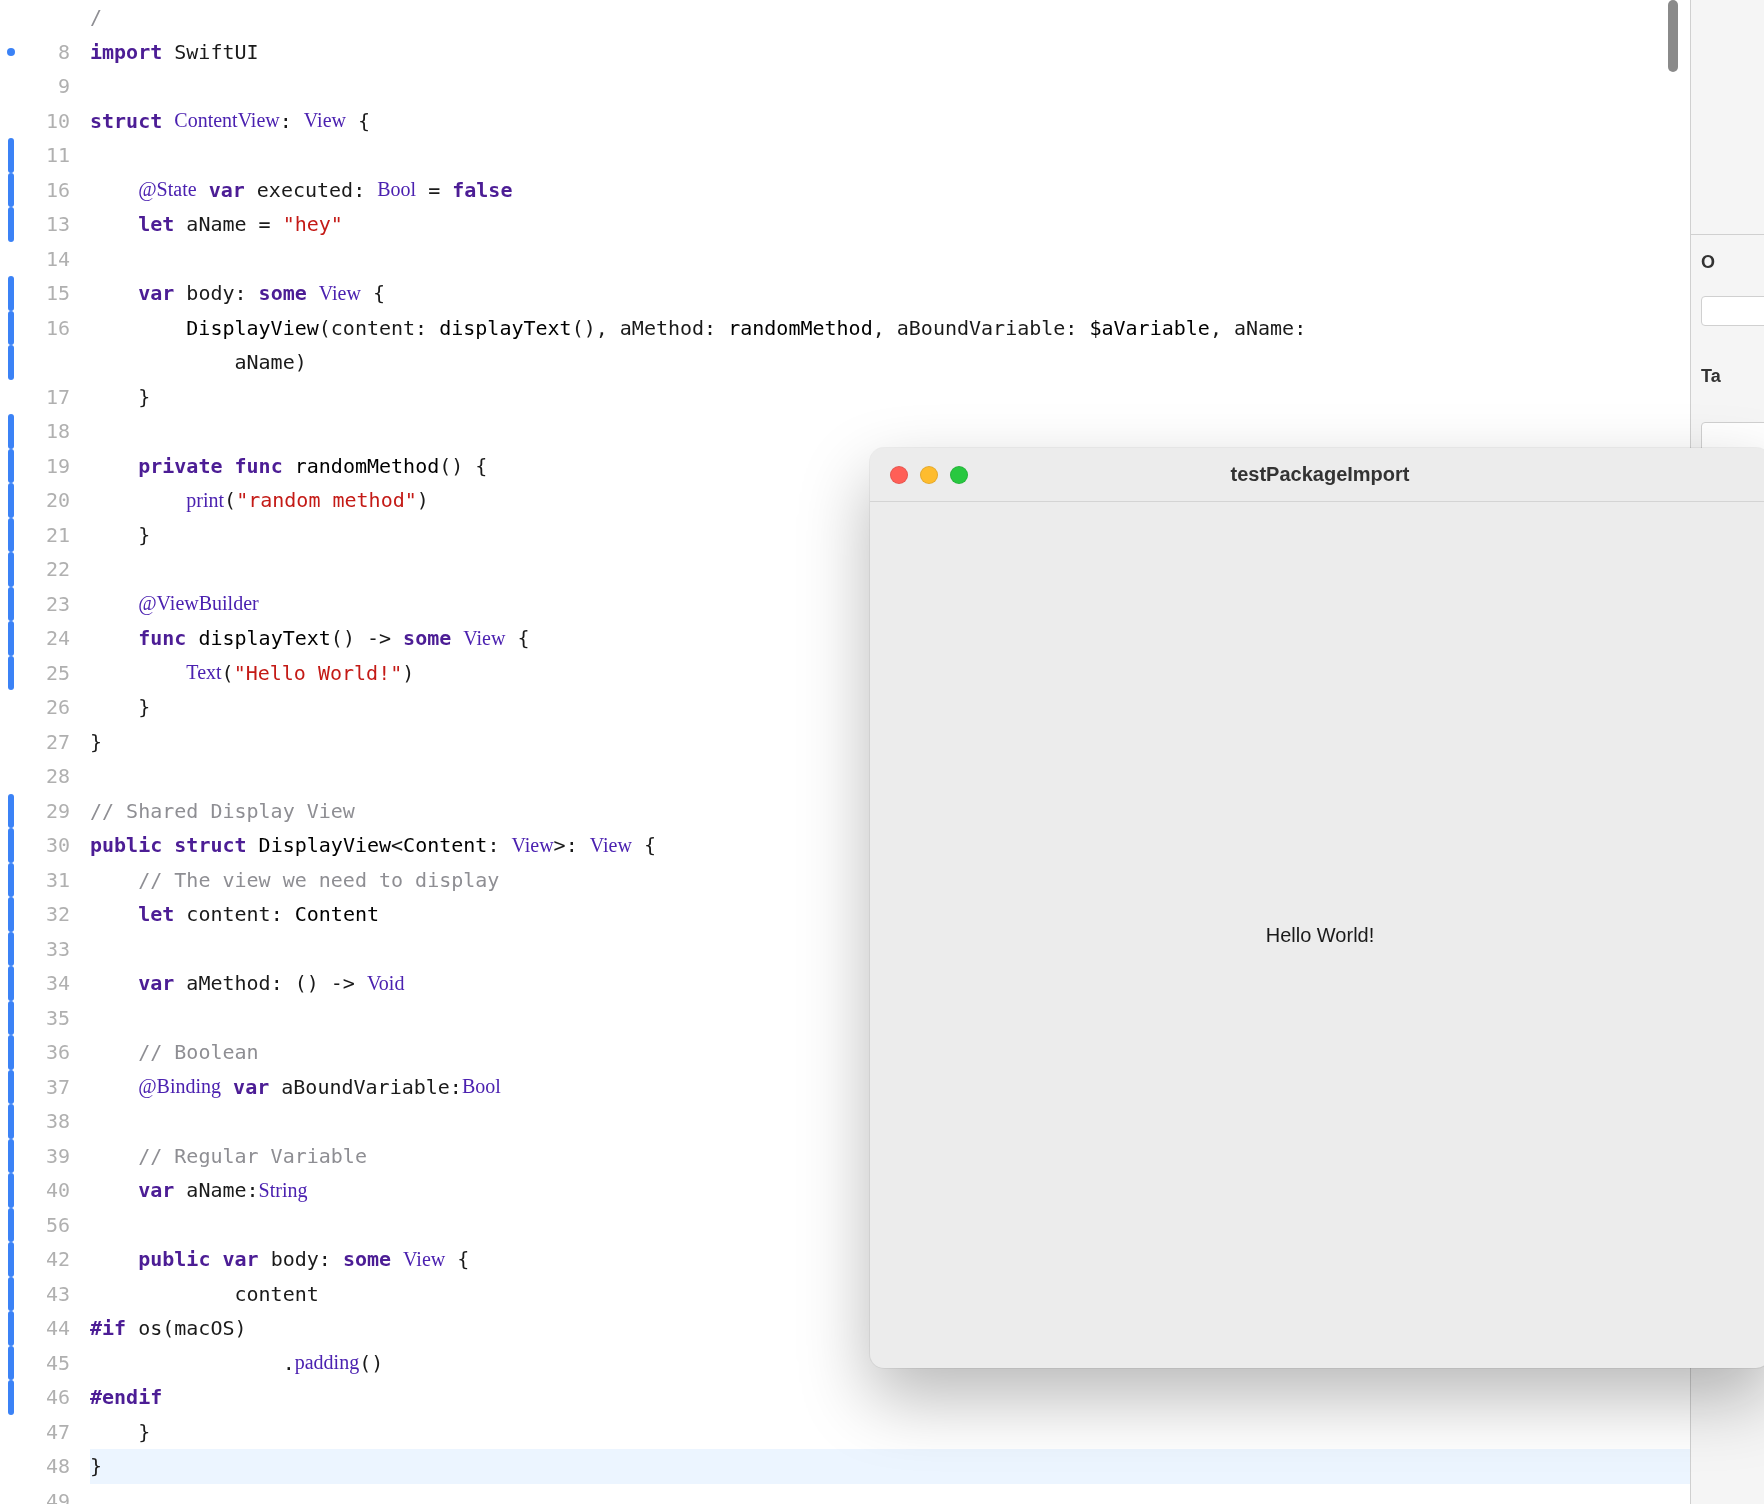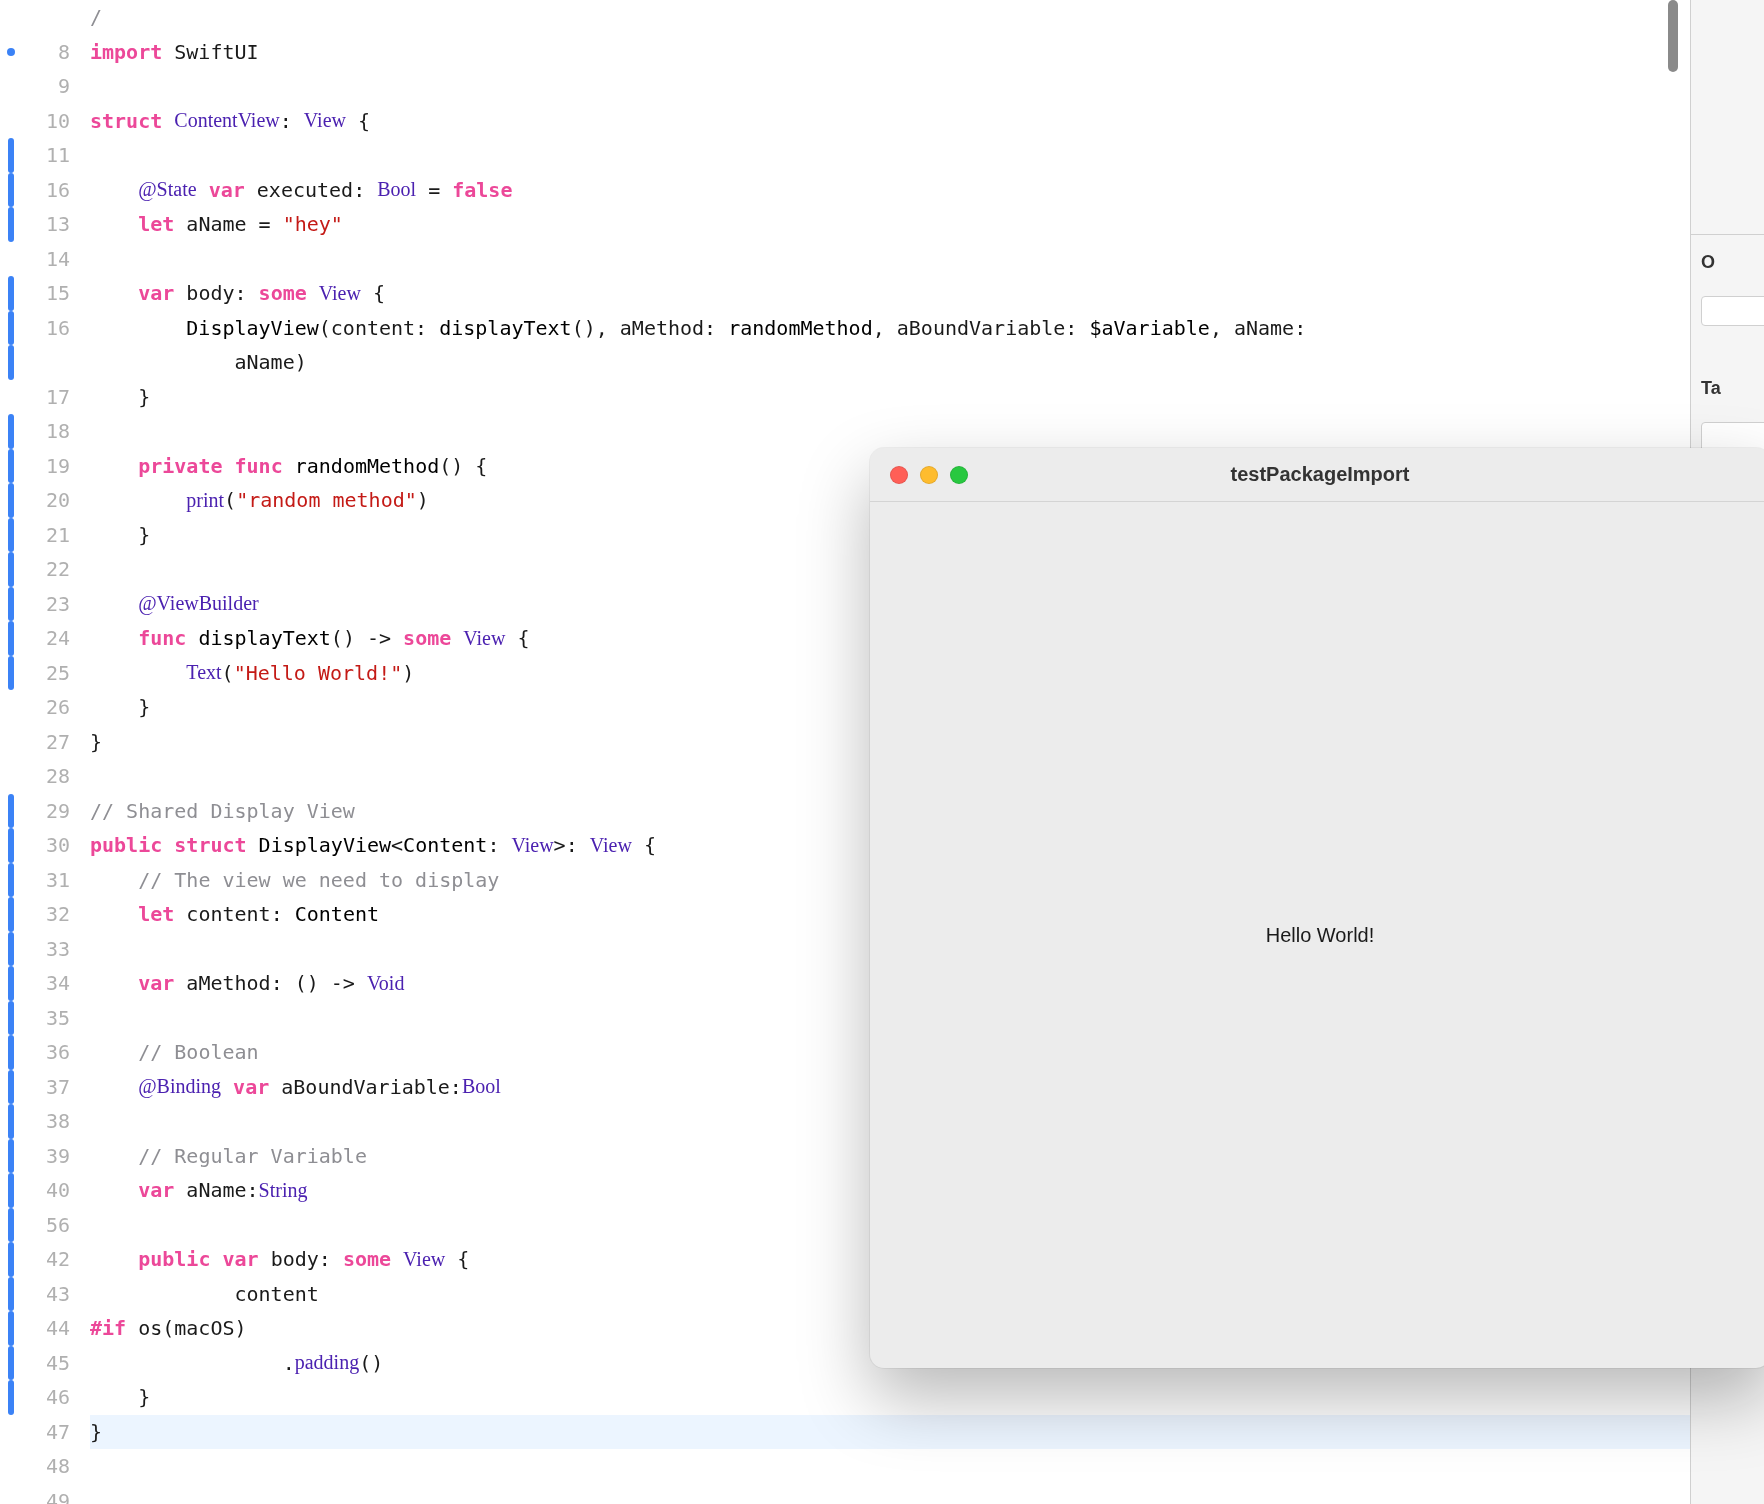--- a/index.html
+++ b/index.html
@@ -61,21 +61,21 @@
       font-size: 20px;
       padding-left: 10px;
     }
     .code-line {
       height: 34.5px;
       display: flex;
       align-items: center;
       white-space: pre;
       color: #1a1a1a;
     }
-    .c-keyword { color: #ec4899; font-weight: 600; }
+    .c-keyword { color: #4c1d95; font-weight: 600; }
     .c-type { color: #4b21b0; font-family: Liberation Serif, serif; }
     .c-string { color: #c41a16; }
     .c-comment { color: #8e8e93; }
     .c-plain { color: #1a1a1a; }
     .c-var2 { color: #000000; }
     .hl-line { background: #ecf5ff; }
     
     .scrollbar {
       position: absolute;
       right: 86px;
@@ -379,32 +379,33 @@
       <div class="code-line"><span class="c-plain">    </span><span class="c-comment">// Boolean</span></div>
       <div class="code-line"><span class="c-plain">    </span><span class="c-type">@Binding</span><span class="c-plain"> </span><span class="c-keyword">var</span><span class="c-plain"> aBoundVariable:</span><span class="c-type">Bool</span></div>
       <div class="code-line"></div>
       <div class="code-line"><span class="c-plain">    </span><span class="c-comment">// Regular Variable</span></div>
       <div class="code-line"><span class="c-plain">    </span><span class="c-keyword">var</span><span class="c-plain"> aName:</span><span class="c-type">String</span></div>
       <div class="code-line"></div>
       <div class="code-line"><span class="c-plain">    </span><span class="c-keyword">public</span><span class="c-plain"> </span><span class="c-keyword">var</span><span class="c-plain"> body: </span><span class="c-keyword">some</span><span class="c-plain"> </span><span class="c-type">View</span><span class="c-plain"> {</span></div>
       <div class="code-line"><span class="c-plain">            content</span></div>
       <div class="code-line"><span class="c-keyword">#if</span><span class="c-plain"> os(macOS)</span></div>
       <div class="code-line"><span class="c-plain">                .</span><span class="c-type">padding</span><span class="c-plain">()</span></div>
+      <div class="code-line"><span class="c-keyword">#endif</span></div>
       <div class="code-line"><span class="c-plain">    }</span></div>
       <div class="code-line hl-line"><span class="c-plain">}</span></div>
       <div class="code-line"></div>
     </div>
 </div>
 
 <div class="scrollbar"></div>
 
 <div class="inspector">
   <span class="inspector-label" style="top:252px">O</span>
   <div class="inspector-box" style="top:296px"></div>
-  <span class="inspector-label" style="top:378px">Ta</span>
+  <span class="inspector-label" style="top:366px">Ta</span>
   <div class="inspector-box" style="top:422px"></div>
   <div class="inspector-sep"></div>
 </div>
 
 <div class="preview-window">
   <div class="titlebar">
     <div class="traffic-lights">
       <div class="traffic-light tl-red"></div>
       <div class="traffic-light tl-yellow"></div>
       <div class="traffic-light tl-green"></div>

